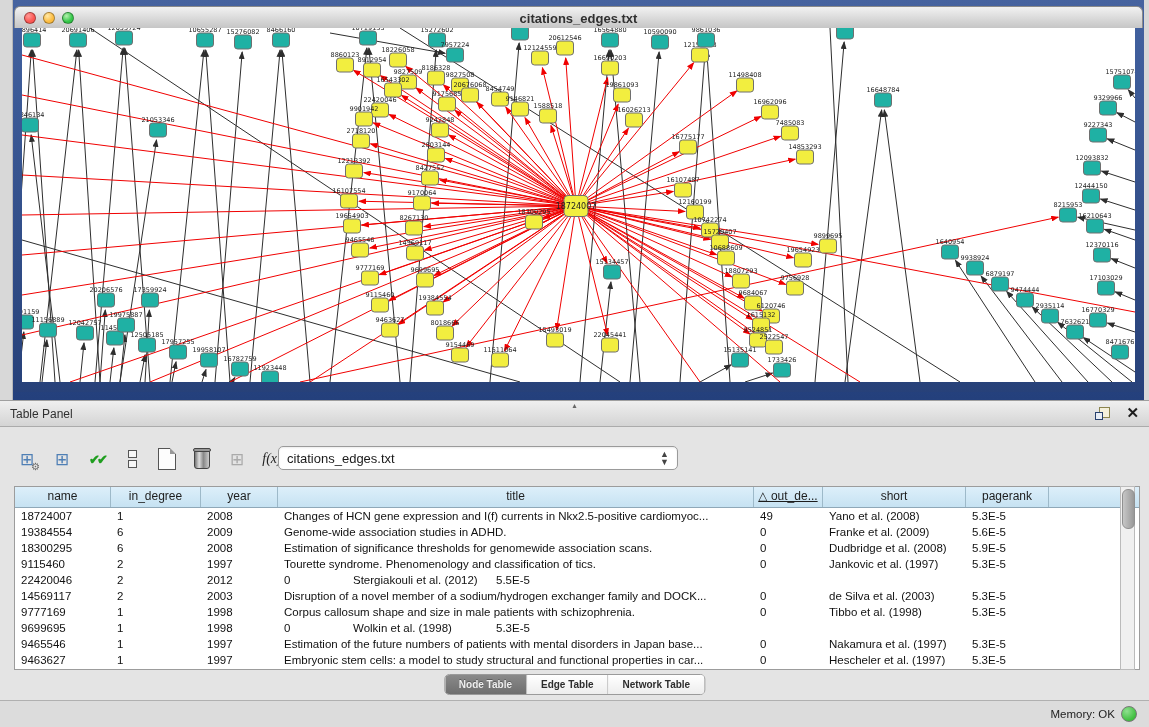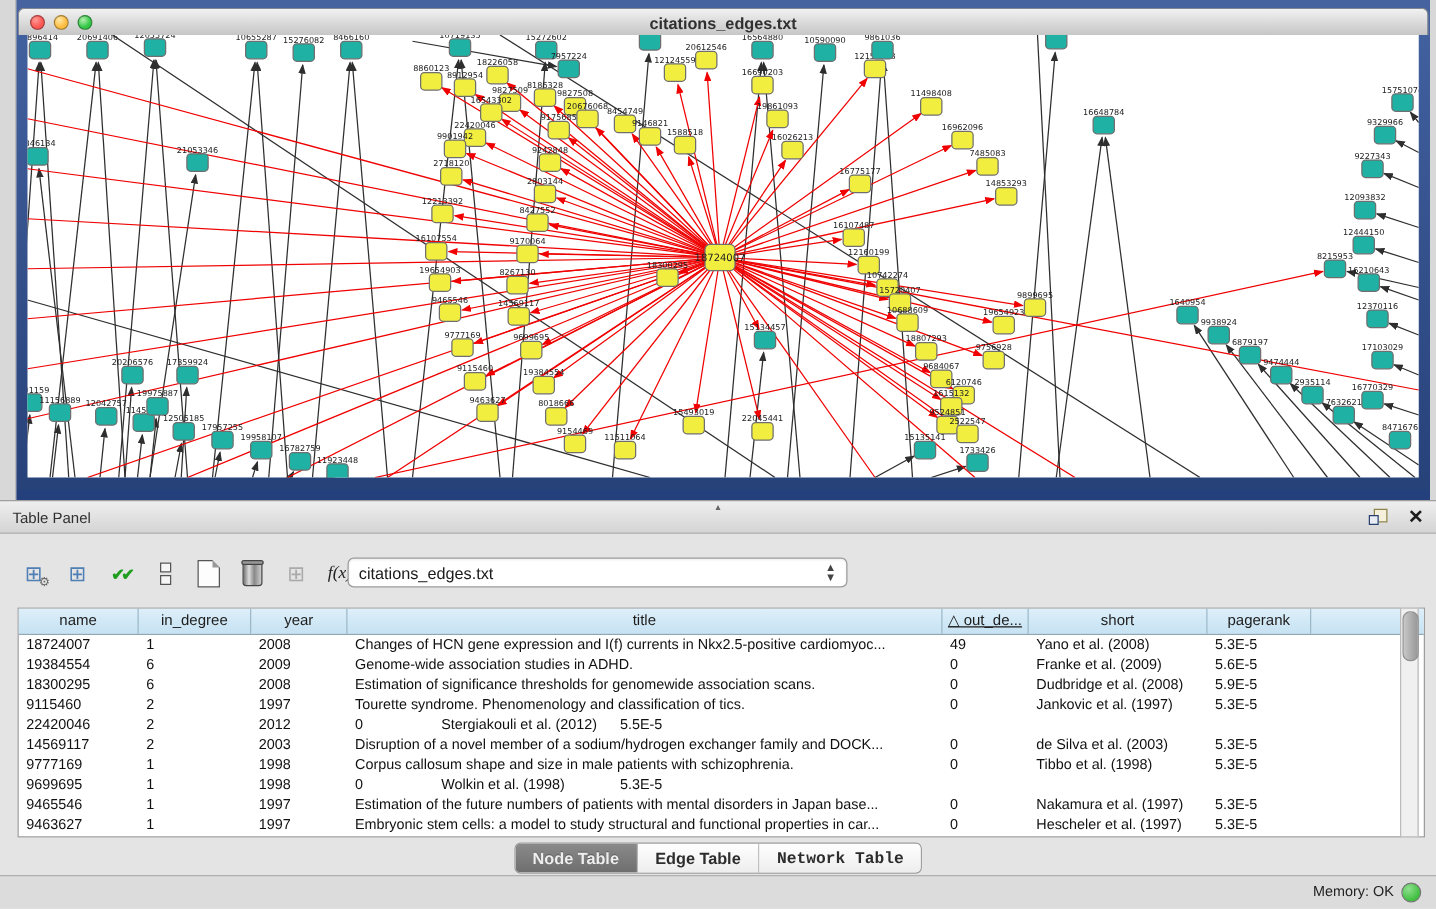--- a/index.html
+++ b/index.html
@@ -74,23 +74,23 @@
   .grow{display:flex;height:16px;}
   .gcell{font-size:11.5px;color:#111;line-height:16px;padding-left:6px;box-sizing:border-box;
          overflow:hidden;white-space:nowrap;}
   .vscroll{position:absolute;right:14px;top:86px;width:15px;height:184px;background:#f0f0f0;
            border:1px solid #bbb;box-sizing:border-box;}
   .vthumb{position:absolute;left:1px;top:2px;width:11px;height:38px;background:linear-gradient(90deg,#c7c7c7,#989898);
           border-radius:6px;border:1px solid #909090;}
 
   .tabs{position:absolute;left:50%;top:274px;transform:translateX(-50%);display:flex;
         border:1px solid #9a9a9a;border-radius:5px;overflow:hidden;background:#fff;}
-  .tab{font-size:13px;font-weight:bold;color:#2d2d2d;padding:4px 14px;cursor:pointer;
+  .tab{font-size:10px;font-weight:bold;color:#2d2d2d;padding:4px 14px;cursor:pointer;
        border-right:1px solid #b5b5b5;background:linear-gradient(180deg,#ffffff,#ededed);}
-  .tab:last-child{border-right:none;font-family:Liberation Mono, monospace;}
+  .tab:last-child{border-right:none;}
   .tab.active{background:linear-gradient(180deg,#8a8a8a,#6e6e6e);color:#efefef;text-shadow:0 -1px 0 rgba(0,0,0,.3);}
 
   .statusbar{position:absolute;left:0;top:700px;width:1149px;height:27px;background:#dcdcdc;
              border-top:1px solid #b0b0b0;box-sizing:border-box;}
   .mem{position:absolute;right:34px;top:7px;font-size:11.5px;color:#222;}
   .mem-dot{position:absolute;right:12px;top:5px;width:14px;height:14px;border-radius:50%;
            background:radial-gradient(circle at 35% 30%,#8fe08f,#3fbf3f 70%);border:1px solid #777;}
 </style>
 </head>
 <body>

